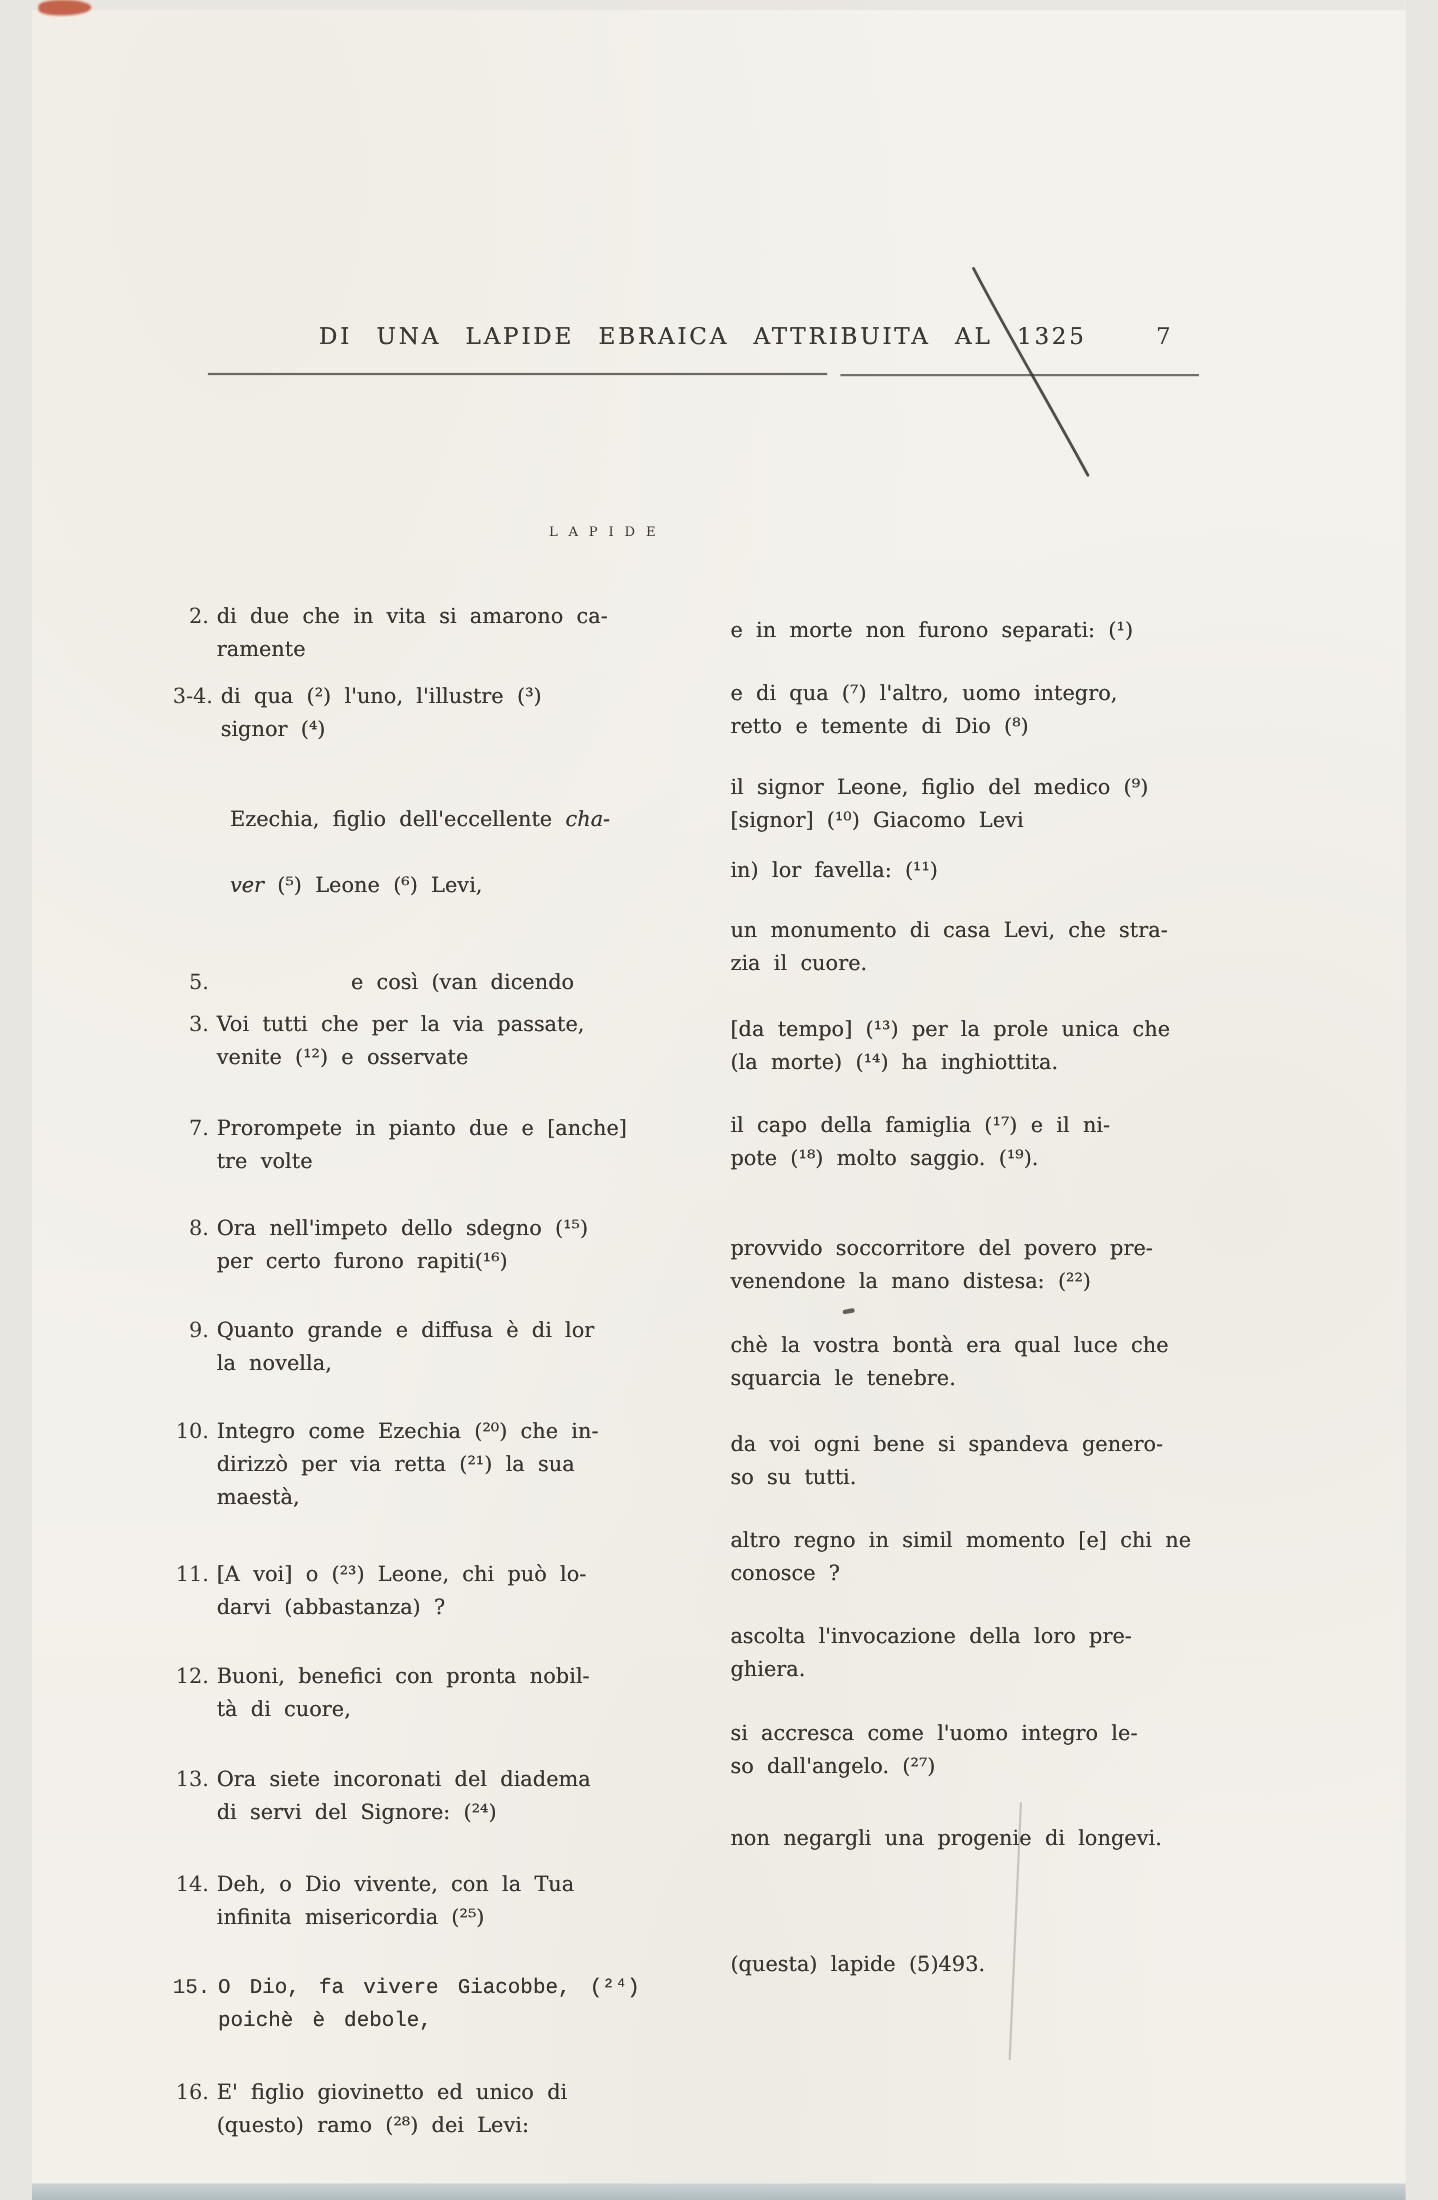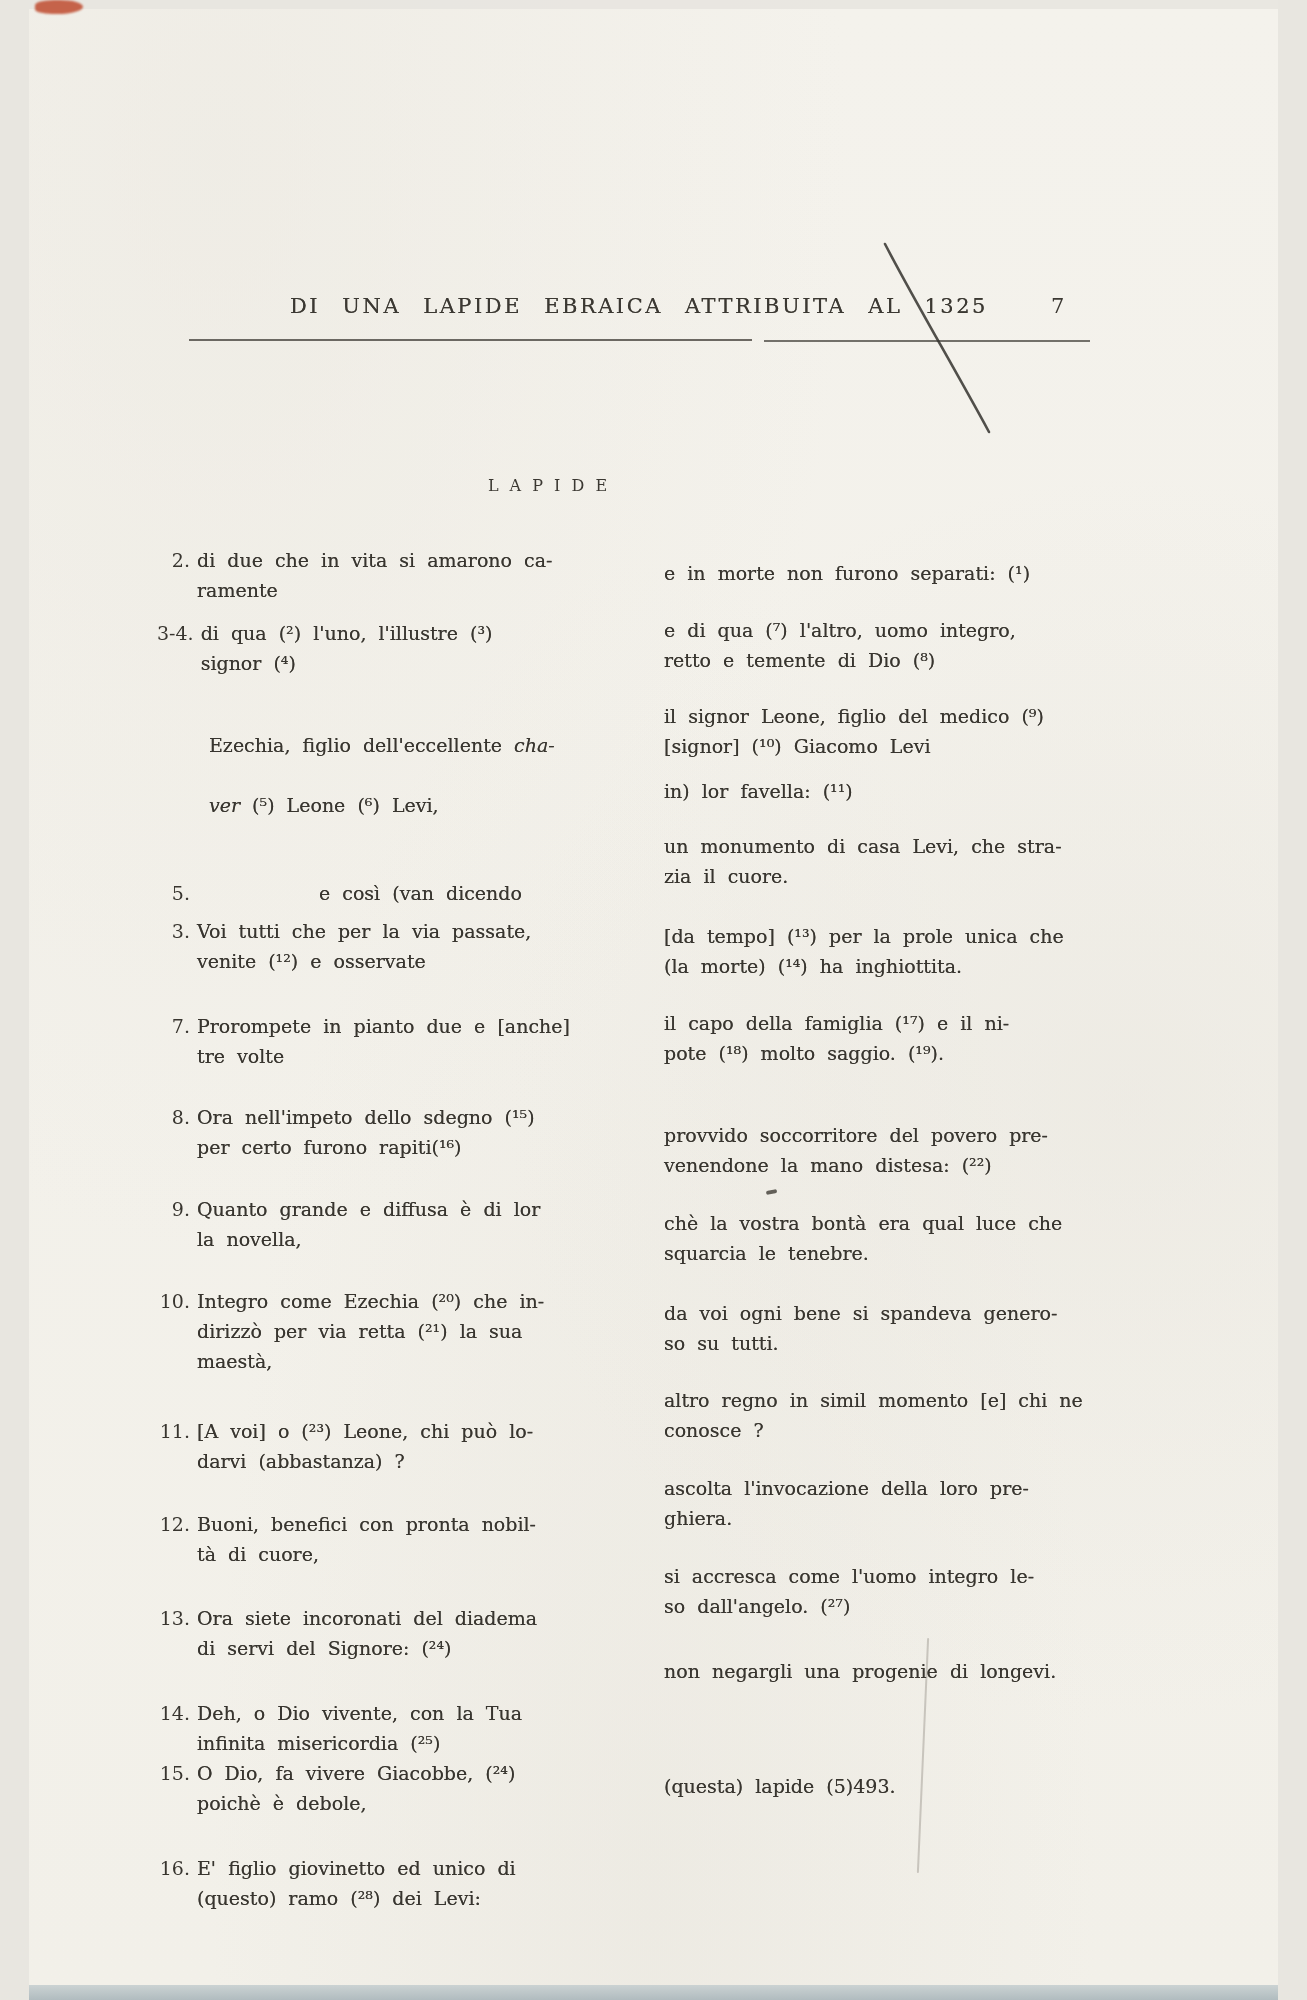--- a/index.html
+++ b/index.html
@@ -40,41 +40,41 @@
   .pen-stroke{position:absolute;left:0;top:0;pointer-events:none;}
 
   
   .subtitle{
     position:absolute;left:222px;top:424px;
     font-size:22px;font-style:italic;letter-spacing:.5px;word-spacing:9px;color:#3a372f;
     white-space:nowrap;
   }
   .section-title{
     position:absolute;left:400px;top:476px;width:240px;text-align:center;
-    font-size:16px;letter-spacing:3px;color:#3b3832;white-space:nowrap;
+    font-size:12px;letter-spacing:3px;color:#3b3832;white-space:nowrap;
   }
 
   
   .col{position:absolute;top:540px;font-size:19px;line-height:30px;word-spacing:6px;}
   .col-left{left:128px;width:482px;}
   .col-right{left:635px;width:436px;}
   .litem{display:flex;align-items:flex-start;}
   .num{min-width:40px;flex:none;text-align:right;padding-right:7px;box-sizing:border-box;white-space:nowrap;}
   .txt{white-space:pre-line;flex:1;}
   .ritem{white-space:pre-line;}
   .it{font-style:italic;}
   .pad5 .txt{padding-left:122px;}
   .pad17 .txt{padding-left:132px;}
 
   
   .l0{margin-top:5px;}  .l1{margin-top:13px;} .lez{margin-top:22px;}
   .l2{margin-top:28px;} .l3{margin-top:8px;}  .l4{margin-top:35px;}
   .l5{margin-top:31px;} .l6{margin-top:32px;} .l7{margin-top:32px;}
   .l8{margin-top:40px;} .l9{margin-top:33px;} .l10{margin-top:34px;}
-  .l11{margin-top:35px;}.l12{}.l13{margin-top:35px;}
+  .l11{margin-top:35px;}.l12{margin-top:34px;font-family:Liberation Mono, monospace;}.l13{margin-top:35px;}
   .l14{margin-top:11px;}
 
   
   .r0{margin-top:18px;} .r1{margin-top:27px;} .r2{margin-top:26px;}
   .r3{margin-top:15px;} .r4{margin-top:25px;} .r5{margin-top:30px;}
   .r6{margin-top:27px;} .r7{margin-top:23px;} .r8{margin-top:52px;}
   .r9{margin-top:28px;} .r10{margin-top:30px;}.r11{margin-top:27px;}
   .r12{margin-top:28px;}.r13{margin-top:28px;}.r14{margin-top:35px;}
   .r15{margin-top:85px;}
 </style>

